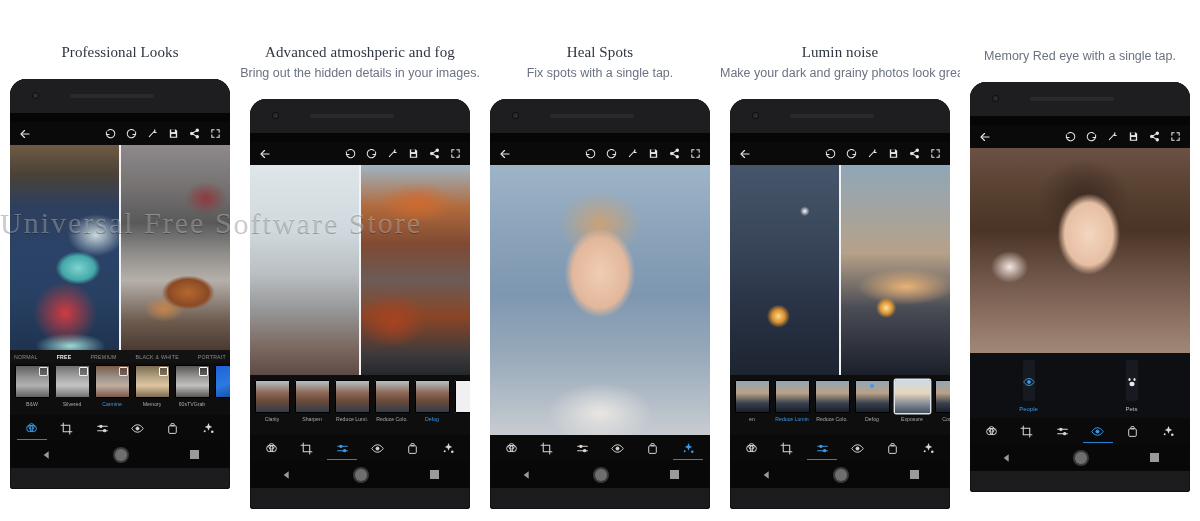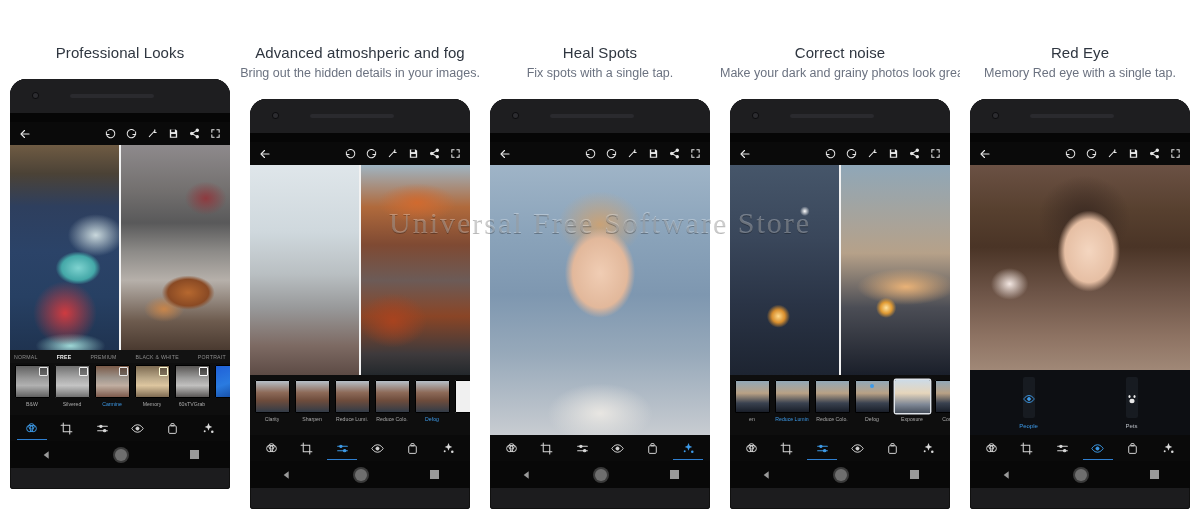--- a/index.html
+++ b/index.html
@@ -19,21 +19,21 @@
   }
   .panel.p0{left:0;}   .panel.p1{left:240px;}
   .panel.p2{left:480px;} .panel.p3{left:720px;}
   .panel.p4{left:960px;}
   .panel-sep{position:absolute;top:0;height:521px;width:1px;background:#e9e9ec;}
 
   
   .cap{width:100%;text-align:center;padding-top:44px;box-sizing:border-box;}
   .cap-title{
     font-size:15px;color:#2f3640;font-weight:400;letter-spacing:.1px;
-    line-height:17px;white-space:nowrap;
+    line-height:17px;white-space:nowrap;font-family:Liberation Serif, serif;
   }
   .cap-sub{
     font-size:12.5px;color:#6b7280;font-weight:400;margin-top:5px;
     line-height:15px;white-space:nowrap;
   }
 
   
   .phone{
     position:relative;width:220px;height:410px;margin-top:18px;
     background:#1c1c1e;border-radius:16px 16px 3px 3px;
@@ -176,21 +176,21 @@
   }
   .navbar-sys{
     height:27px;background:#080808;display:flex;align-items:center;justify-content:space-around;
   }
   .sys{color:#9a9a9a;display:flex;align-items:center;justify-content:center;}
   .sys-circle{width:12px;height:12px;border-radius:50%;background:#6e6e6e;box-shadow:0 0 0 2px #3a3a3a;}
   .sys-square{width:9px;height:9px;background:#9a9a9a;}
 
   
   .watermark{
-    position:absolute;left:0;right:0;top:206px;text-align:center;
+    position:absolute;left:0;right:0;top:206px;
     font-family:"Liberation Serif", serif;
     font-size:30px;letter-spacing:2px;color:rgba(255,255,255,.30);
     text-shadow:0 1px 0 rgba(0,0,0,.28);
     pointer-events:none;white-space:nowrap;z-index:40;
   }
 </style>
 </head>
 <body>
 
 <div class="stage">
@@ -662,21 +662,21 @@
           <div class="sys">
               <div class="sys-square"></div>
             </div>
         </div>
       </div>
     </div>
   </div>
 
   <div class="panel p3">
     <div class="cap">
-      <div class="cap-title">Correct noise</div>
+      <div class="cap-title">Lumin noise</div>
       <div class="cap-sub">Make your dark and grainy photos look great.</div>
     </div>
 
     <div class="phone">
       <div class="bezel-top">
         <div class="cam"></div>
         <div class="speaker"></div>
       </div>
       <div class="screen">
         <div class="statusbar"></div>
@@ -823,21 +823,20 @@
           <div class="sys">
               <div class="sys-square"></div>
             </div>
         </div>
       </div>
     </div>
   </div>
 
   <div class="panel p4">
     <div class="cap">
-      <div class="cap-title">Red Eye</div>
       <div class="cap-sub">Memory Red eye with a single tap.</div>
     </div>
 
     <div class="phone">
       <div class="bezel-top">
         <div class="cam"></div>
         <div class="speaker"></div>
       </div>
       <div class="screen">
         <div class="statusbar"></div>

